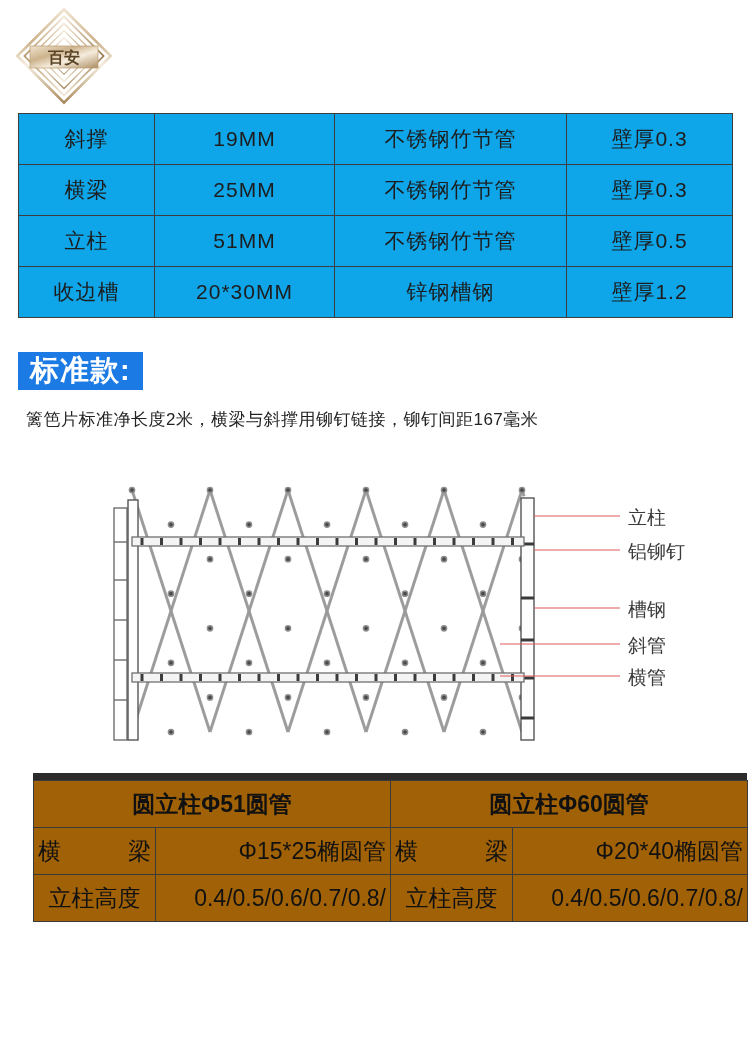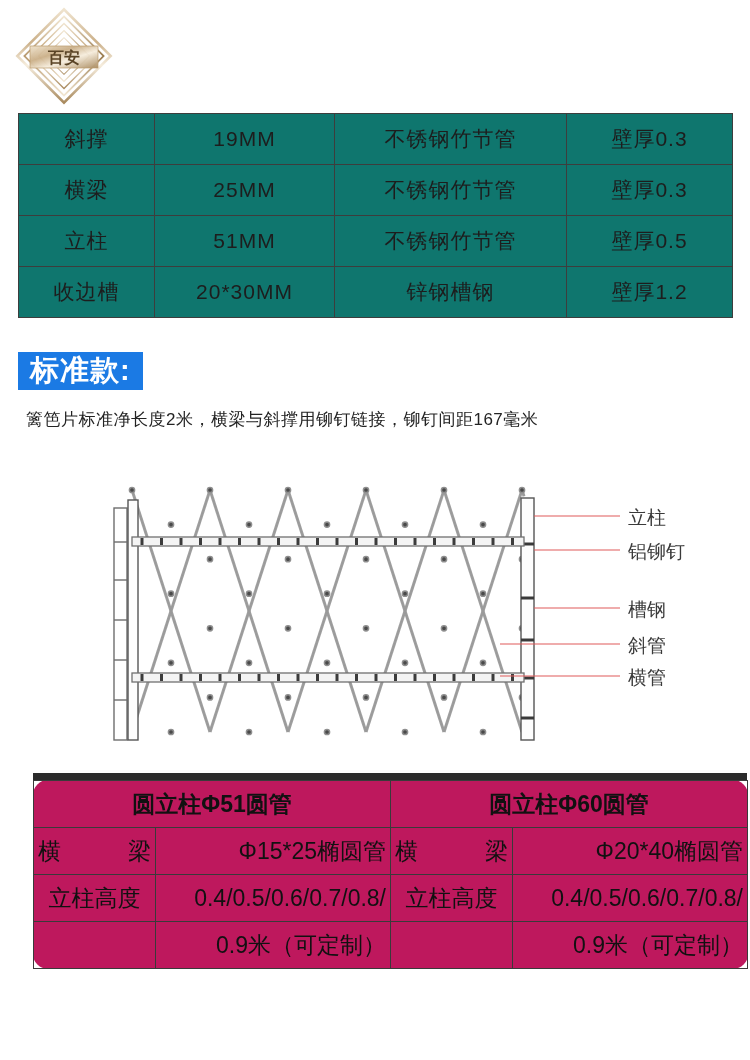--- a/index.html
+++ b/index.html
@@ -51,21 +51,21 @@
     white-space:nowrap;
   }
 
   
   .spec-table{
     position:absolute;
     left:18px; top:113px;
     width:714px;
     border-collapse:collapse;
     table-layout:fixed;
-    background:#0f766e;
+    background:#0ea5e9;
   }
   .spec-table td{
     border:1px solid #3d3d3d;
     height:50px;
     text-align:center;
     vertical-align:middle;
     font-size:21px;
     color:#1d1d1d;
     letter-spacing:1px;
     padding:0;
@@ -113,22 +113,21 @@
   }
   .pole-topbar{
     height:7px;
     background:#2b2b2b;
     width:714px;
   }
   .pole-table{
     width:714px;
     border-collapse:collapse;
     table-layout:fixed;
-    background:#be185d;
-    border-radius:15px;
+    background:#a16207;
   }
   .pole-table td{
     border:1px solid #3a3a3a;
     padding:0 4px;
     height:46px;
     font-size:23px;
     color:#111;
     vertical-align:middle;
     letter-spacing:0px;
   }
@@ -407,21 +406,15 @@
         <td class="pv nowrap">Φ15*25椭圆管</td>
         <td class="pk">横梁</td>
         <td class="pv nowrap">Φ20*40椭圆管</td>
       </tr>
       <tr>
         <td class="pk" style="text-align-last:center">立柱高度</td>
         <td class="pv nowrap">0.4/0.5/0.6/0.7/0.8/</td>
         <td class="pk" style="text-align-last:center">立柱高度</td>
         <td class="pv nowrap">0.4/0.5/0.6/0.7/0.8/</td>
       </tr>
-      <tr>
-        <td class="pk pk-empty"></td>
-        <td class="pv nowrap">0.9米（可定制）</td>
-        <td class="pk pk-empty"></td>
-        <td class="pv nowrap">0.9米（可定制）</td>
-      </tr>
     </tbody>
   </table>
 </div>
 
 </body></html>

